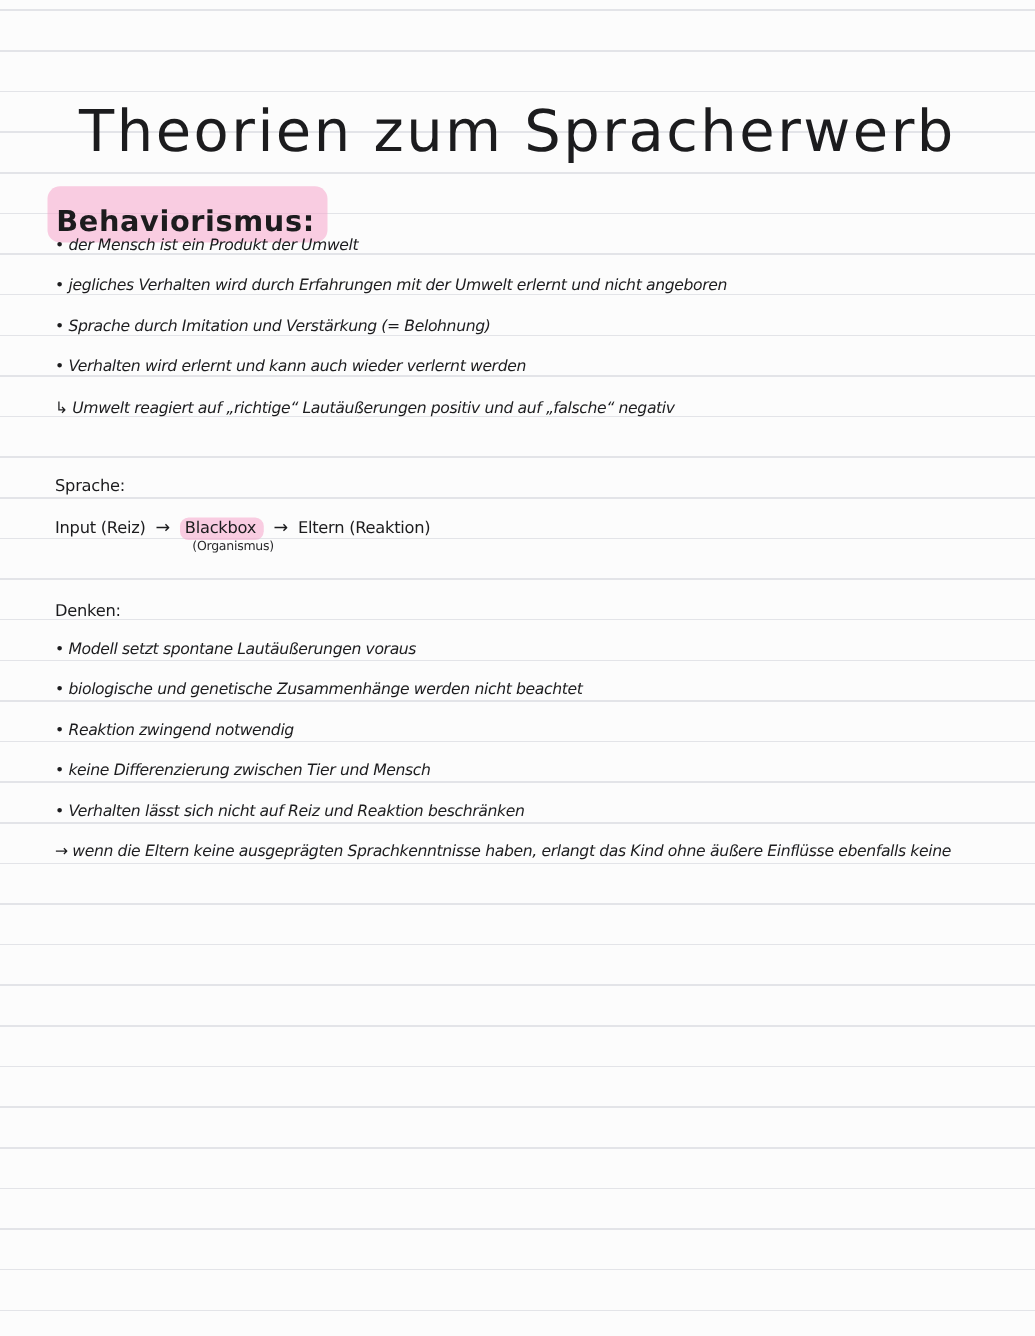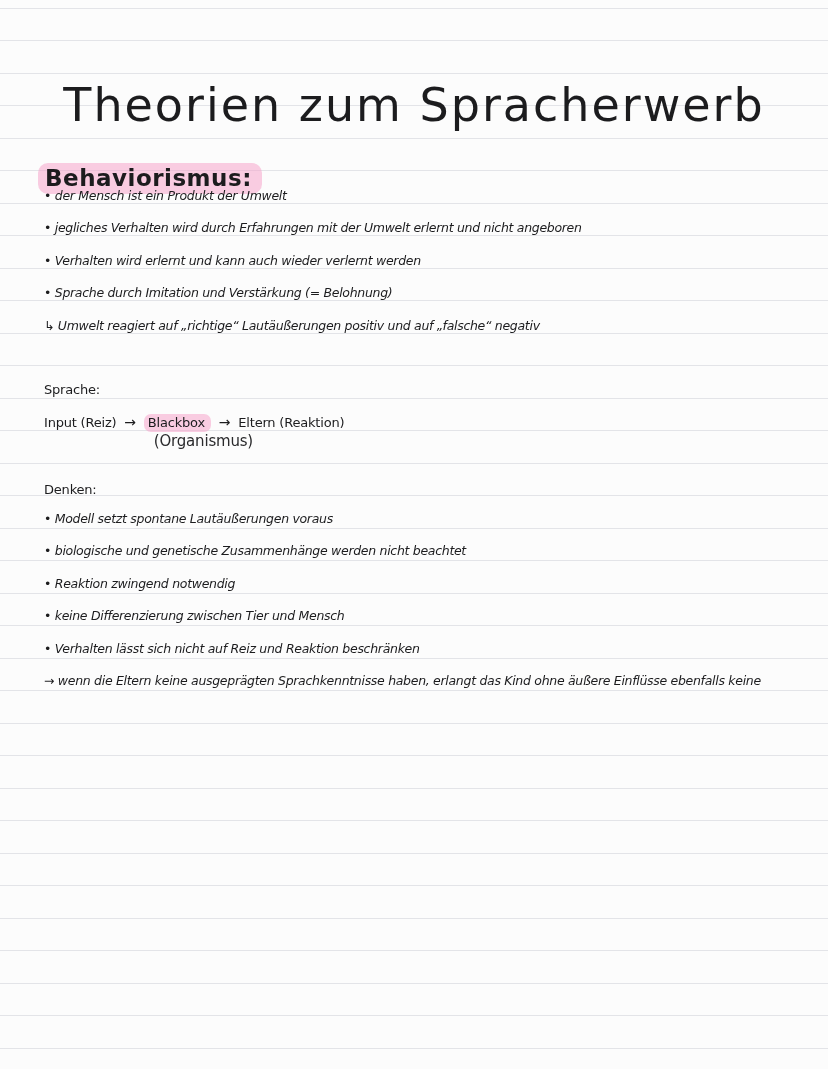--- a/index.html
+++ b/index.html
@@ -28,21 +28,21 @@
     white-space: nowrap;
     margin-top: 48px;
   }
   .h-behav {
     position: absolute; top: 146px; left: 38px;
     font-size: 23px; font-weight: 600; letter-spacing: 0.5px;
   }
   .hl {
     background: rgba(246, 164, 203, 0.55);
     border-radius: 10px;
-    padding: 2px 10px 3px 7px;
+    padding: 16px 10px 3px 7px;
   }
   .hl-sm {
     border-radius: 7px;
     padding: 1px 6px 2px 4px;
   }
   .list {
     position: absolute; left: 44px; right: 8px;
     font-size: 12.5px; letter-spacing: -0.3px;
   }
   .list p {
@@ -57,37 +57,37 @@
   .sh-blackbox { top: 382px; }
   .sh-kritik { top: 482px; }
   .diagram {
     position: absolute; top: 414px; left: 44px;
     font-size: 13px; letter-spacing: -0.2px; white-space: nowrap;
   }
   .diagram .arr { margin: 0 4px; font-size: 14px; }
   .boxwrap { position: relative; display: inline-block; }
   .boxwrap .sub {
     position: absolute; top: 17px; left: 10px;
-    font-size: 15px; color: #2a2a2c; white-space: nowrap;
+    font-size: 10px; color: #2a2a2c; white-space: nowrap;
   }
 </style>
 </head>
 <body>
 
 <div class="paper"></div>
 
 <h1 class="title">Theorien zum Spracherwerb</h1>
 
 <h2 class="h-behav"><span class="hl">Behaviorismus:</span></h2>
 
 <div class="list list-behav">
   <p>• der Mensch ist ein Produkt der Umwelt</p>
   <p>• jegliches Verhalten wird durch Erfahrungen mit der Umwelt erlernt und nicht angeboren</p>
+  <p>• Sprache durch Imitation und Verstärkung (= Belohnung)</p>
   <p>• Verhalten wird erlernt und kann auch wieder verlernt werden</p>
-  <p>• Sprache durch Imitation und Verstärkung (= Belohnung)</p>
   <p>↳ Umwelt reagiert auf „richtige“ Lautäußerungen positiv und auf „falsche“ negativ</p>
 </div>
 
 <div class="sub-head sh-blackbox">Sprache:</div>
 
 <div class="diagram">
   <span>Input (Reiz)</span>
   <span class="arr">→</span>
   <span class="boxwrap">
     <span class="hl hl-sm">Blackbox</span>

